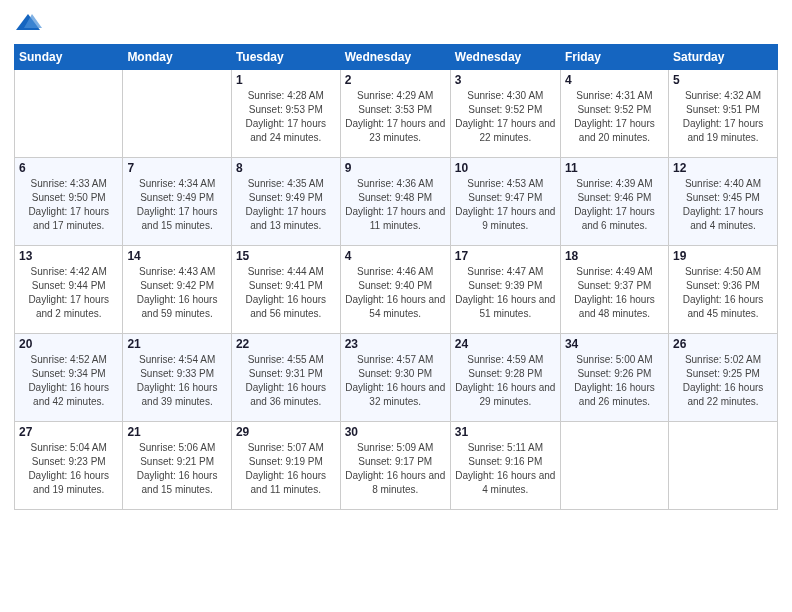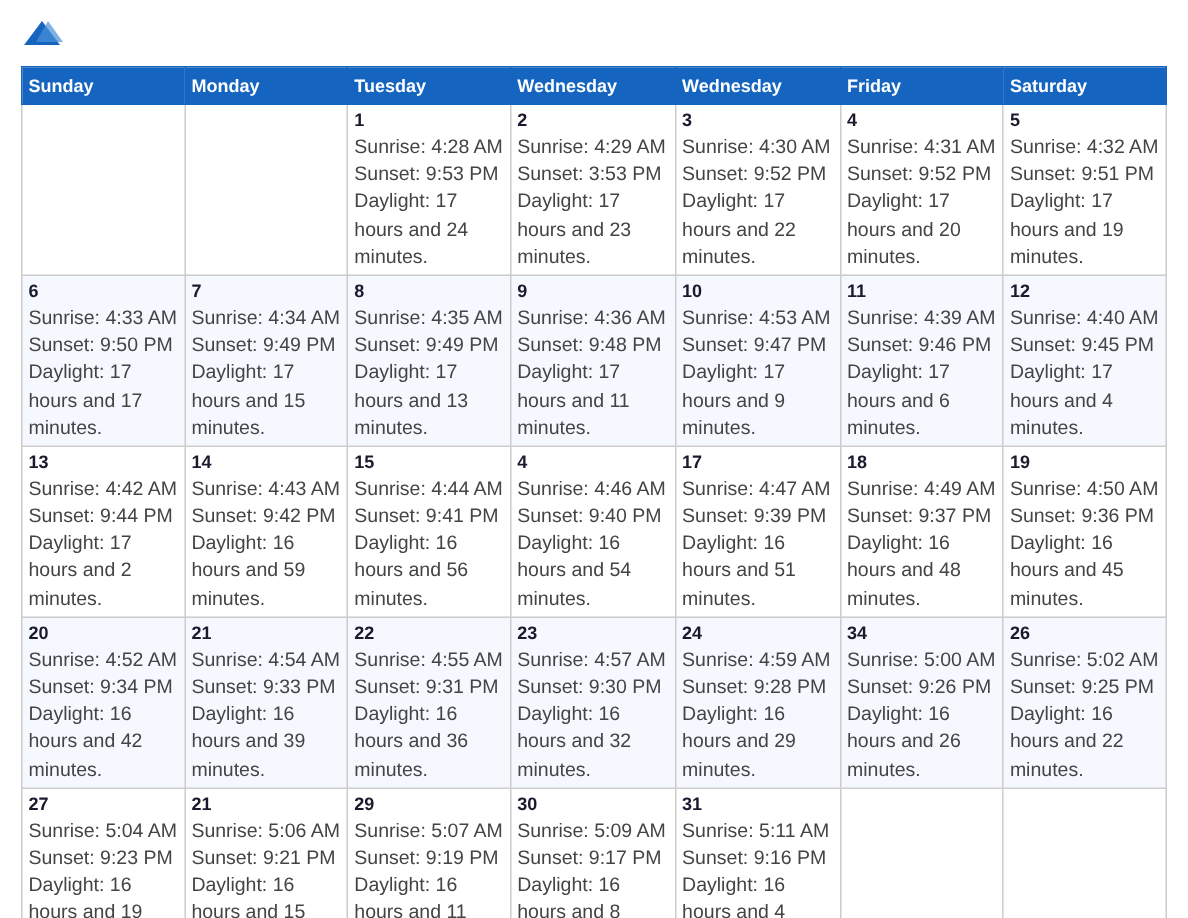--- a/index.html
+++ b/index.html
@@ -74,23 +74,24 @@
       height: 88px;
     }
     .day-number {
       font-size: 12px;
       font-weight: bold;
       color: #1a1a2e;
       display: block;
       margin-bottom: 2px;
     }
     .day-info {
-      font-size: 13px;
+      font-size: 10px;
       color: #444;
       line-height: 1.4;
+      text-align: center;
     }
     .empty-cell {
       background: #f9f9f9;
     }
     tr:nth-child(even) td {
       background: #f5f8ff;
     }
     tr:nth-child(odd) td {
       background: #ffffff;
     }

